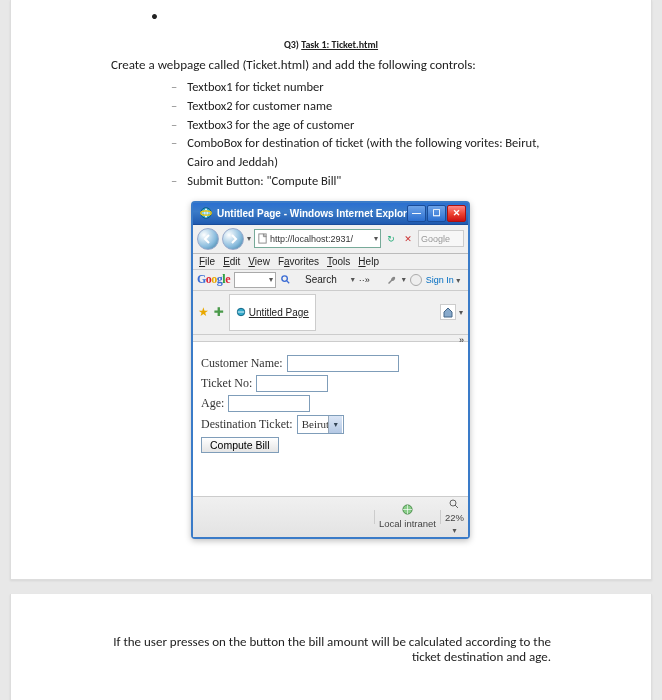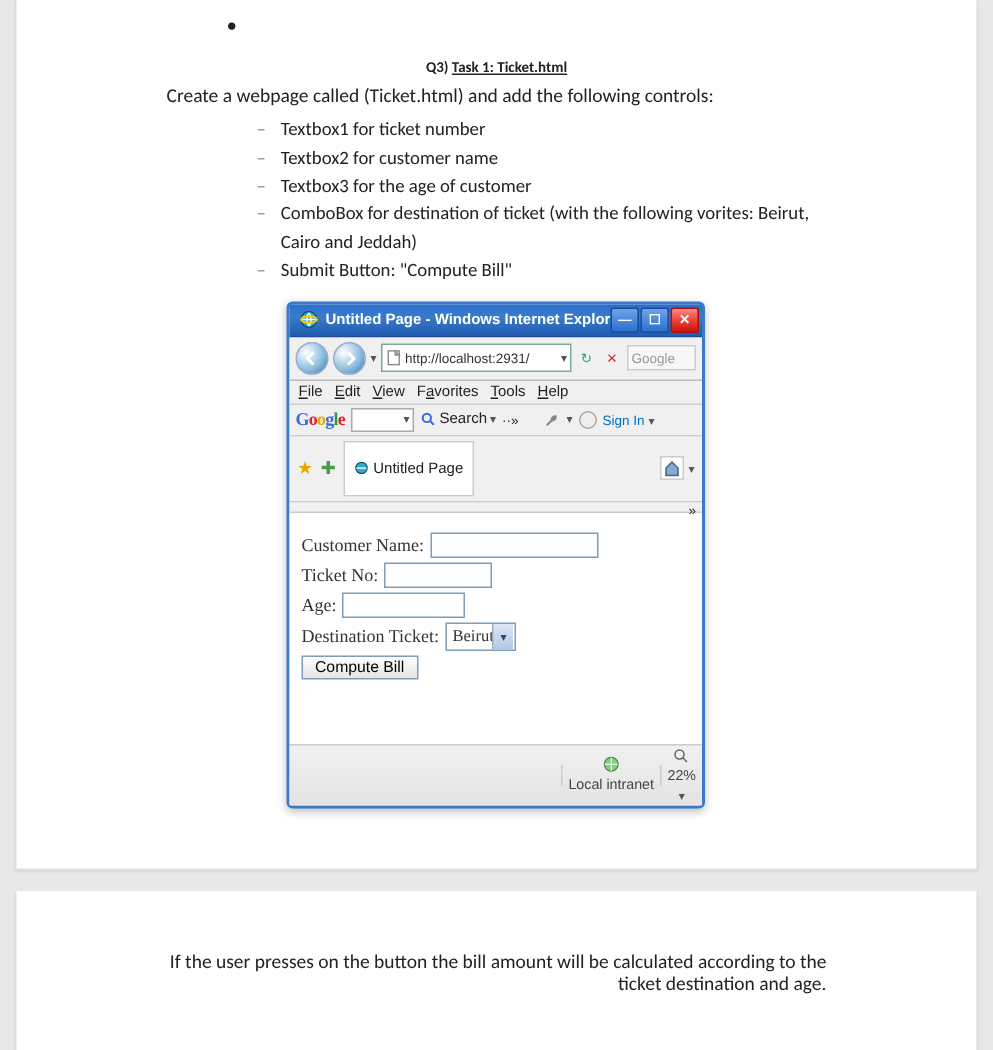--- a/index.html
+++ b/index.html
@@ -67,30 +67,30 @@
   .go-ico, .stop-ico { width:14px; height:14px; display:flex; align-items:center; justify-content:center; font-size:9px; }
   .go-ico { color:#2a7; }
   .stop-ico { color:#c33; }
   .searchbox { width:40px; background:#f7f7f7; border:1px solid #ccc; height:15px; font-size:9px; color:#999; padding:0 2px; display:flex; align-items:center; }
   .menubar { display:flex; gap:8px; padding:2px 6px; font-size:10px; border-bottom:1px solid #ccc; background:#f0f0f0; }
   .menubar span u { text-decoration: underline; }
   .toolbar { display:flex; align-items:center; gap:4px; padding:2px 4px; border-bottom:1px solid #ccc; background:#f0f0f0; font-size:10px; }
   .glogo { font-family: Georgia, serif; font-weight:bold; font-size:12px; letter-spacing:-.5px;}
   .glogo .b{color:#3b6cd4;} .glogo .r{color:#d23;} .glogo .y{color:#e9a800;} .glogo .g{color:#2a9c3a;}
   .gsel { width:38px; height:14px; background:#fff; border:1px solid #aaa; display:flex; align-items:center; justify-content:flex-end; padding-right:2px; font-size:8px;}
-  .searchbtn { display:flex; align-items:center; gap:2px; }
+  .searchbtn { display:flex; align-items:center; gap:14px; }
   .mag { width:11px; height:11px; }
   .chvr { font-size:8px; color:#555; }
   .spacer { width:8px; }
   .wrench { width:12px; height:12px; }
   .signin { color:#036dc1; font-size:9px; }
   .favbar { display:flex; align-items:center; gap:5px; padding:3px 5px; border-bottom:1px solid #ccc; background:#f0f0f0; font-size:10px;}
   .star { color:#e9a800; font-size:12px; }
   .starplus { color:#4a9a4a; font-size:12px; }
-  .tab { display:flex; align-items:center; gap:3px; background:#fff; border:1px solid #ccc; padding:12px 6px; }
+  .tab { display:flex; align-items:center; gap:3px; background:#fff; border:1px solid #ccc; padding:12px 6px;text-decoration:underline; }
   .pageicon { width:10px; height:10px; }
   .righttool { margin-left:auto; display:flex; align-items:center; gap:3px; }
   .home-ico { width:12px; height:12px; border:1px solid #ccc; padding:1px; background:#fff;}
   .stripe { height:6px; background:#f0f0f0; border-bottom:1px solid #ccc;}
   .stripe.right { display:flex; justify-content:flex-end; padding-right:4px; font-size:9px;}
   .content-area { background:#fff; padding:10px 8px 40px 8px; font-family: 'Times New Roman', serif; font-size:12px; color:#333; }
   .formrow { margin:3px 0; display:flex; align-items:center; gap:4px; }
   .txtinput { border:1px solid #7f9db9; height:15px; background:#fff; }
   .selinput { border:1px solid #7f9db9; height:17px; background:#fff; padding:0 14px 0 4px; display:flex; align-items:center; position:relative; font-size:11px;}
   .selinput::after { content:"▾"; position:absolute; right:1px; top:0; bottom:0; width:13px; background:linear-gradient(#dbe6f6,#b4c8e4); display:flex; align-items:center; justify-content:center; font-size:8px; color:#345; border-left:1px solid #9ab;}

